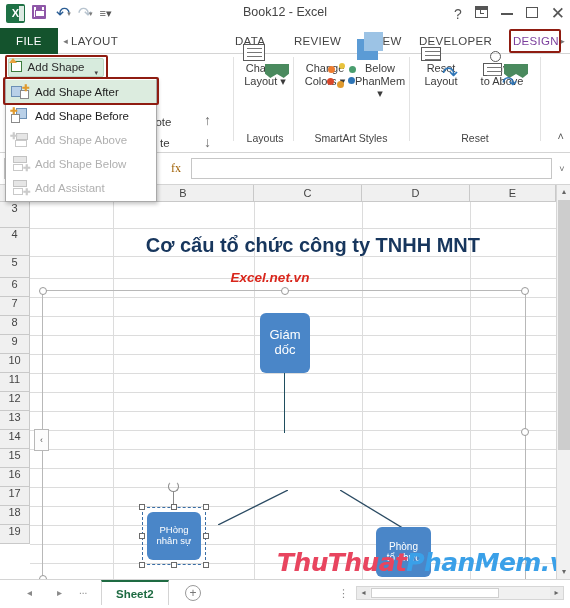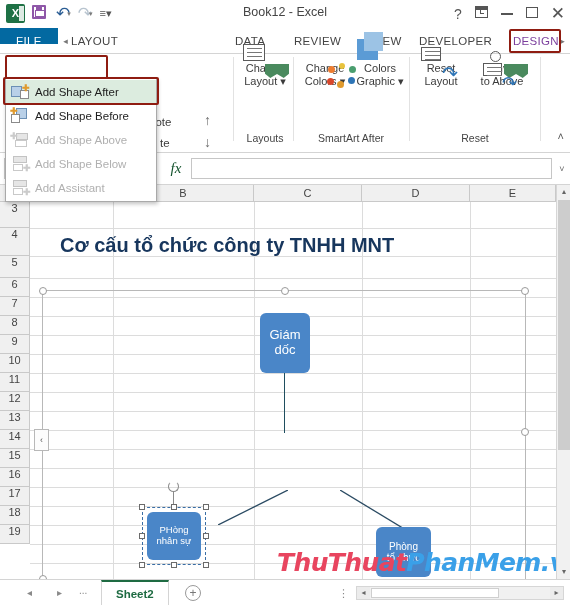--- a/index.html
+++ b/index.html
@@ -49,21 +49,21 @@
   .wc-min{ display:inline-block;width:12px;height:1.6px;background:#555;vertical-align:middle;}
   .wc-max{ display:inline-block;width:12px;height:11px;border:1.6px solid #555;}
   .wc-close{ font-size:17px; color:#555; font-weight:300;}
 
   
   .tabstrip {
     position:absolute; left:0; top:28px; width:570px; height:26px;
     background:#ffffff; border-bottom:1px solid #d4d4d4;
   }
   .tab-file {
-    position:absolute; left:0; top:0; width:58px; height:16px; background:#0369a1;
+    position:absolute; left:0; top:0; width:58px; height:26px; background:#14532d;
     color:#fff; font-size:11.5px; line-height:26px; text-align:center; letter-spacing:.4px;
     cursor:pointer;
   }
   .tab-scroll-l{
     position:absolute; left:60px; top:0; width:11px; height:26px;
     font-size:9px; color:#777; line-height:26px; text-align:center; cursor:pointer;
   }
   .tab-scroll-r{
     position:absolute; right:2px; top:0; width:11px; height:26px;
     font-size:9px; color:#777; line-height:26px; text-align:center; cursor:pointer;
@@ -166,21 +166,21 @@
     position:absolute; left:0; top:153px; width:570px; height:32px;
     background:#fff; border-bottom:1px solid #d4d4d4;
     display:flex; align-items:center;
   }
   .namebox{
     width:108px; height:21px; margin-left:4px; border:1px solid #c6c6c6; background:#fff;
     font-size:11px; line-height:19px; padding-left:4px; color:#333;
   }
   .fb-btns{ display:flex; align-items:center; height:21px; margin-left:4px; }
   .fb-btn{ width:24px; text-align:center; font-size:13px; color:#9a9a9a; cursor:pointer; }
-  .fb-btn.fx{ font-style:italic; font-family:"Liberation Serif", serif; color:#14532d; font-size:15px;}
+  .fb-btn.fx{ font-family:"Liberation Serif", serif; color:#a16207; font-size:12px;}
   .fb-input{
     flex:1; height:21px; margin:0 2px 0 3px; border:1px solid #c6c6c6; background:#fff;
     display:flex; align-items:center; padding:0 4px; font-size:11.5px; color:#333;
   }
   .fb-drop{ width:16px; text-align:center; font-size:9px; color:#666; cursor:pointer; }
 
   
   .grid-wrap{ position:absolute; left:0; top:185px; width:570px; height:394px; overflow:hidden;
     background:#fff; }
   .colhdr{ position:absolute; left:0; top:0; height:17px; width:556px; }
@@ -199,21 +199,21 @@
   .rowhdr .cell{
     position:absolute; left:0; width:30px; background:#f0f0f0; border-bottom:1px solid #c9c9c9;
     border-right:1px solid #c9c9c9; font-size:11px; color:#444; text-align:center; cursor:pointer;
   }
   .cells{ position:absolute; left:30px; top:17px; width:526px; height:377px; }
   .gl-v{ position:absolute; top:0; width:1px; background:#dcdcdc; height:377px; }
   .gl-h{ position:absolute; left:0; height:1px; background:#dcdcdc; width:526px; }
 
   
   .sheet-title{
-    position:absolute; left:60px; top:234px; width:420px; text-align:left;
+    position:absolute; left:60px; top:234px; width:420px; text-align:right;
     font-size:20px; font-weight:bold; color:#17365d; font-family:"Liberation Sans", sans-serif;
     white-space:nowrap;
   }
   .sheet-sub{
     position:absolute; left:60px; top:270px; width:420px; text-align:center;
     font-size:13.5px; font-weight:bold; font-style:italic; color:#d9261c;
   }
 
   
   .sa-frame{
@@ -318,20 +318,25 @@
     <div class="tabitem" style="left:294px;">REVIEW</div>
     <div class="tabitem" style="left:371px;">VIEW</div>
     <div class="tabitem" style="left:419px;">DEVELOPER</div>
     <div class="tabitem tab-design" style="left:513px;">DESIGN</div>
     <div class="tab-scroll-r">▸</div>
     <div class="tab-hl" style="left:509px; top:1px; width:52px; height:24px;"></div>
   </div>
 
   <div class="ribbon">
 
+    <div class="btn-addshape">
+      <span class="as-box"></span>
+      <span>Add Shape</span>
+      <span class="as-caret">▾</span>
+    </div>
     <div class="btn-addshape-hl"></div>
 
     <div class="rb-icon arr-left" style="left:113px; top:60px;">←</div>
     <div class="rb-text" style="left:128px; top:62px;">Promote</div>
     <div class="rb-icon arr-up" style="left:204px; top:58px;">↑</div>
 
     <div class="rb-text" style="left:160px; top:83px;">te</div>
     <div class="rb-icon arr-dn" style="left:204px; top:80px;">↓</div>
 
     <div class="rb-text" style="left:145px; top:106px;">to Left</div>
@@ -362,22 +367,22 @@
         <i style="left:23px;top:15px;width:7px;height:7px;background:#2e75b6;"></i>
       </span>
       <span class="lbl">Change</span>
       <span class="lbl">Colors ▾</span>
     </div>
 
     <div class="bigbtn" style="left:352px; top:8px;">
       <span class="ic">
         <span class="stack-ic"></span>
       </span>
-      <span class="lbl">Colors</span>
-      <span class="lbl">Graphic ▾</span>
+      <span class="lbl">Below</span>
+      <span class="lbl">PhanMem ▾</span>
     </div>
 
     <div class="rb-sep" style="left:409px;"></div>
 
     <div class="bigbtn" style="left:413px; top:8px;">
       <span class="ic">
         <span class="reset-arrow">↶</span><span class="doc-ic" style="width:20px;height:14px;"></span>
       </span>
       <span class="lbl">Reset</span>
       <span class="lbl">Layout</span>
@@ -393,21 +398,21 @@
       <span class="lbl">Convert</span>
       <span class="lbl">to Above</span>
     </div>
 
     <div class="rb-sep" style="left:540px;"></div>
 
     <div class="collapse-ribbon">˄</div>
   </div>
 
   <div class="grp-label" style="left:237px; width:56px;">Layouts</div>
-  <div class="grp-label" style="left:295px; width:112px;">SmartArt After</div>
+  <div class="grp-label" style="left:295px; width:112px;">SmartArt Styles</div>
   <div class="grp-label" style="left:412px; width:126px;">Reset</div>
 
   <div class="fbar">
     <div class="namebox"></div>
     <div class="fb-btns">
       <div class="fb-btn">✕</div>
       <div class="fb-btn">✓</div>
       <div class="fb-btn fx">fx</div>
     </div>
     <div class="fb-input"></div>
@@ -465,20 +470,21 @@
       <div class="gl-h" style="top:266px;"></div>
       <div class="gl-h" style="top:285px;"></div>
       <div class="gl-h" style="top:304px;"></div>
       <div class="gl-h" style="top:323px;"></div>
       <div class="gl-h" style="top:342px;"></div>
       <div class="gl-h" style="top:361px;"></div>
     </div>
   </div>
 
   <div class="sheet-title">Cơ cấu tổ chức công ty TNHH MNT</div>
+  <div class="sheet-sub">Excel.net.vn</div>
 
   <div class="sa-frame">
     <div class="sa-h" style="left:-4px; top:-4px;"></div>
     <div class="sa-h" style="left:238px; top:-4px;"></div>
     <div class="sa-h" style="right:-4px; top:-4px;"></div>
     <div class="sa-h" style="right:-4px; top:137px;"></div>
     <div class="sa-h" style="left:-4px; bottom:-4px;"></div>
     <div class="sa-pane">‹</div>
 
     <div class="conn" style="left:241px; top:82px; width:1.4px; height:60px;"></div>

